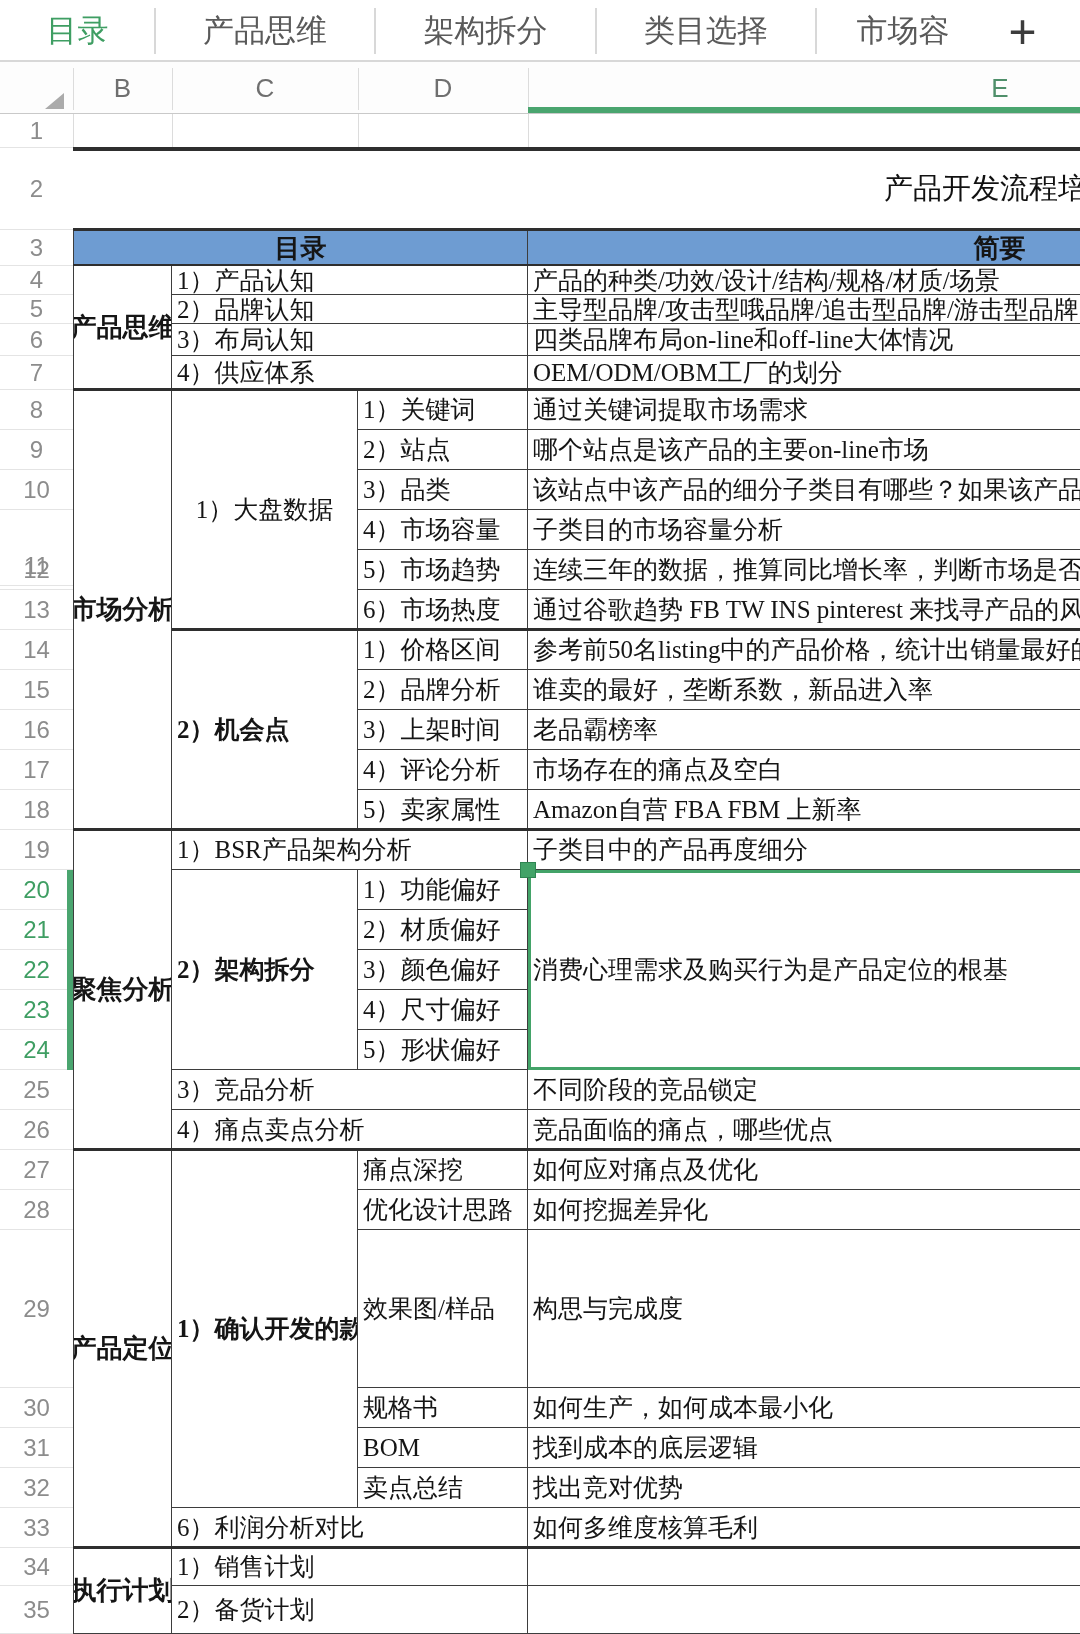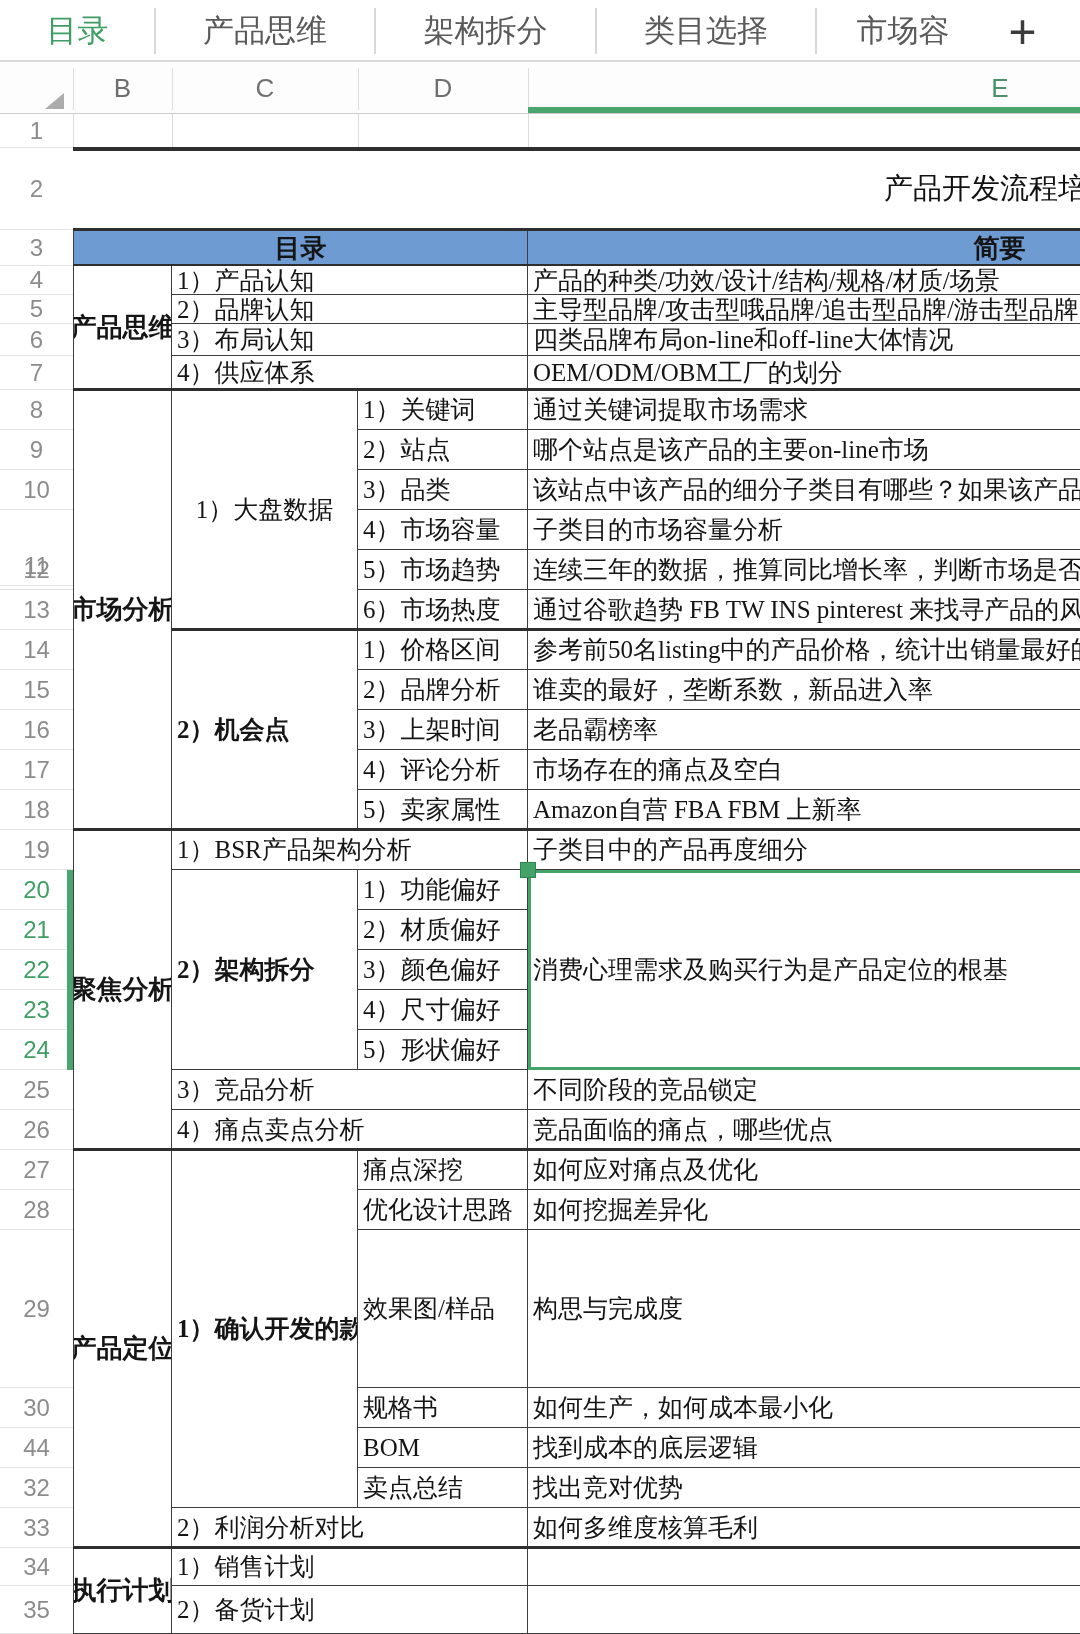--- a/index.html
+++ b/index.html
@@ -108,21 +108,21 @@
       <div class="rownum sel" style="top: 910px; height: 40px;">21</div>
       <div class="rownum sel" style="top: 950px; height: 40px;">22</div>
       <div class="rownum sel" style="top: 990px; height: 40px;">23</div>
       <div class="rownum sel" style="top: 1030px; height: 40px;">24</div>
       <div class="rownum" style="top: 1070px; height: 40px;">25</div>
       <div class="rownum" style="top: 1110px; height: 40px;">26</div>
       <div class="rownum" style="top: 1150px; height: 40px;">27</div>
       <div class="rownum" style="top: 1190px; height: 40px;">28</div>
       <div class="rownum" style="top: 1230px; height: 158px;">29</div>
       <div class="rownum" style="top: 1388px; height: 40px;">30</div>
-      <div class="rownum" style="top: 1428px; height: 40px;">44</div>
+      <div class="rownum" style="top: 1428px; height: 40px;">31</div>
       <div class="rownum" style="top: 1468px; height: 40px;">32</div>
       <div class="rownum" style="top: 1508px; height: 40px;">33</div>
       <div class="rownum" style="top: 1548px; height: 38px;">34</div>
       <div class="rownum" style="top: 1586px; height: 48px;">35</div>
       <div class="lightv" style="left: 73px; top: 114px; height: 34px;"></div>
       <div class="lightv" style="left: 172px; top: 114px; height: 34px;"></div>
       <div class="lightv" style="left: 358px; top: 114px; height: 34px;"></div>
       <div class="lightv" style="left: 528px; top: 114px; height: 34px;"></div>
       <div class="cell title" style="left: 528px; top: 148px; width: 944px; height: 82px;">产品开发流程培训</div>
       <div class="cell hdr ctr bl bt" style="left: 73px; top: 230px; width: 455px; height: 36px;">目录</div>
@@ -182,21 +182,21 @@
       <div class="cell" style="left: 358px; top: 1190px; width: 170px; height: 40px;">优化设计思路</div>
       <div class="cell" style="left: 528px; top: 1190px; width: 944px; height: 40px;">如何挖掘差异化</div>
       <div class="cell" style="left: 358px; top: 1230px; width: 170px; height: 158px;">效果图/样品</div>
       <div class="cell" style="left: 528px; top: 1230px; width: 944px; height: 158px;">构思与完成度</div>
       <div class="cell" style="left: 358px; top: 1388px; width: 170px; height: 40px;">规格书</div>
       <div class="cell" style="left: 528px; top: 1388px; width: 944px; height: 40px;">如何生产，如何成本最小化</div>
       <div class="cell" style="left: 358px; top: 1428px; width: 170px; height: 40px;">BOM</div>
       <div class="cell" style="left: 528px; top: 1428px; width: 944px; height: 40px;">找到成本的底层逻辑</div>
       <div class="cell" style="left: 358px; top: 1468px; width: 170px; height: 40px;">卖点总结</div>
       <div class="cell" style="left: 528px; top: 1468px; width: 944px; height: 40px;">找出竞对优势</div>
-      <div class="cell" style="left: 172px; top: 1508px; width: 356px; height: 40px;">2）利润分析对比</div>
+      <div class="cell" style="left: 172px; top: 1508px; width: 356px; height: 40px;">6）利润分析对比</div>
       <div class="cell" style="left: 528px; top: 1508px; width: 944px; height: 40px;">如何多维度核算毛利</div>
       <div class="cell sec bl" style="left: 73px; top: 1548px; width: 99px; height: 86px;">执行计划</div>
       <div class="cell" style="left: 172px; top: 1548px; width: 356px; height: 38px;">1）销售计划</div>
       <div class="cell" style="left: 528px; top: 1548px; width: 944px; height: 38px;"></div>
       <div class="cell" style="left: 172px; top: 1586px; width: 356px; height: 48px;">2）备货计划</div>
       <div class="cell" style="left: 528px; top: 1586px; width: 944px; height: 48px;"></div>
       <div class="tline" style="left: 73px; top: 147px; width: 1007px; height: 4px;"></div>
       <div class="tline" style="left: 73px; top: 228px; width: 1007px; height: 3px;"></div>
       <div class="tline" style="left: 73px; top: 264px; width: 1007px; height: 2px;"></div>
       <div class="tline" style="left: 73px; top: 388px; width: 1007px; height: 3px;"></div>

